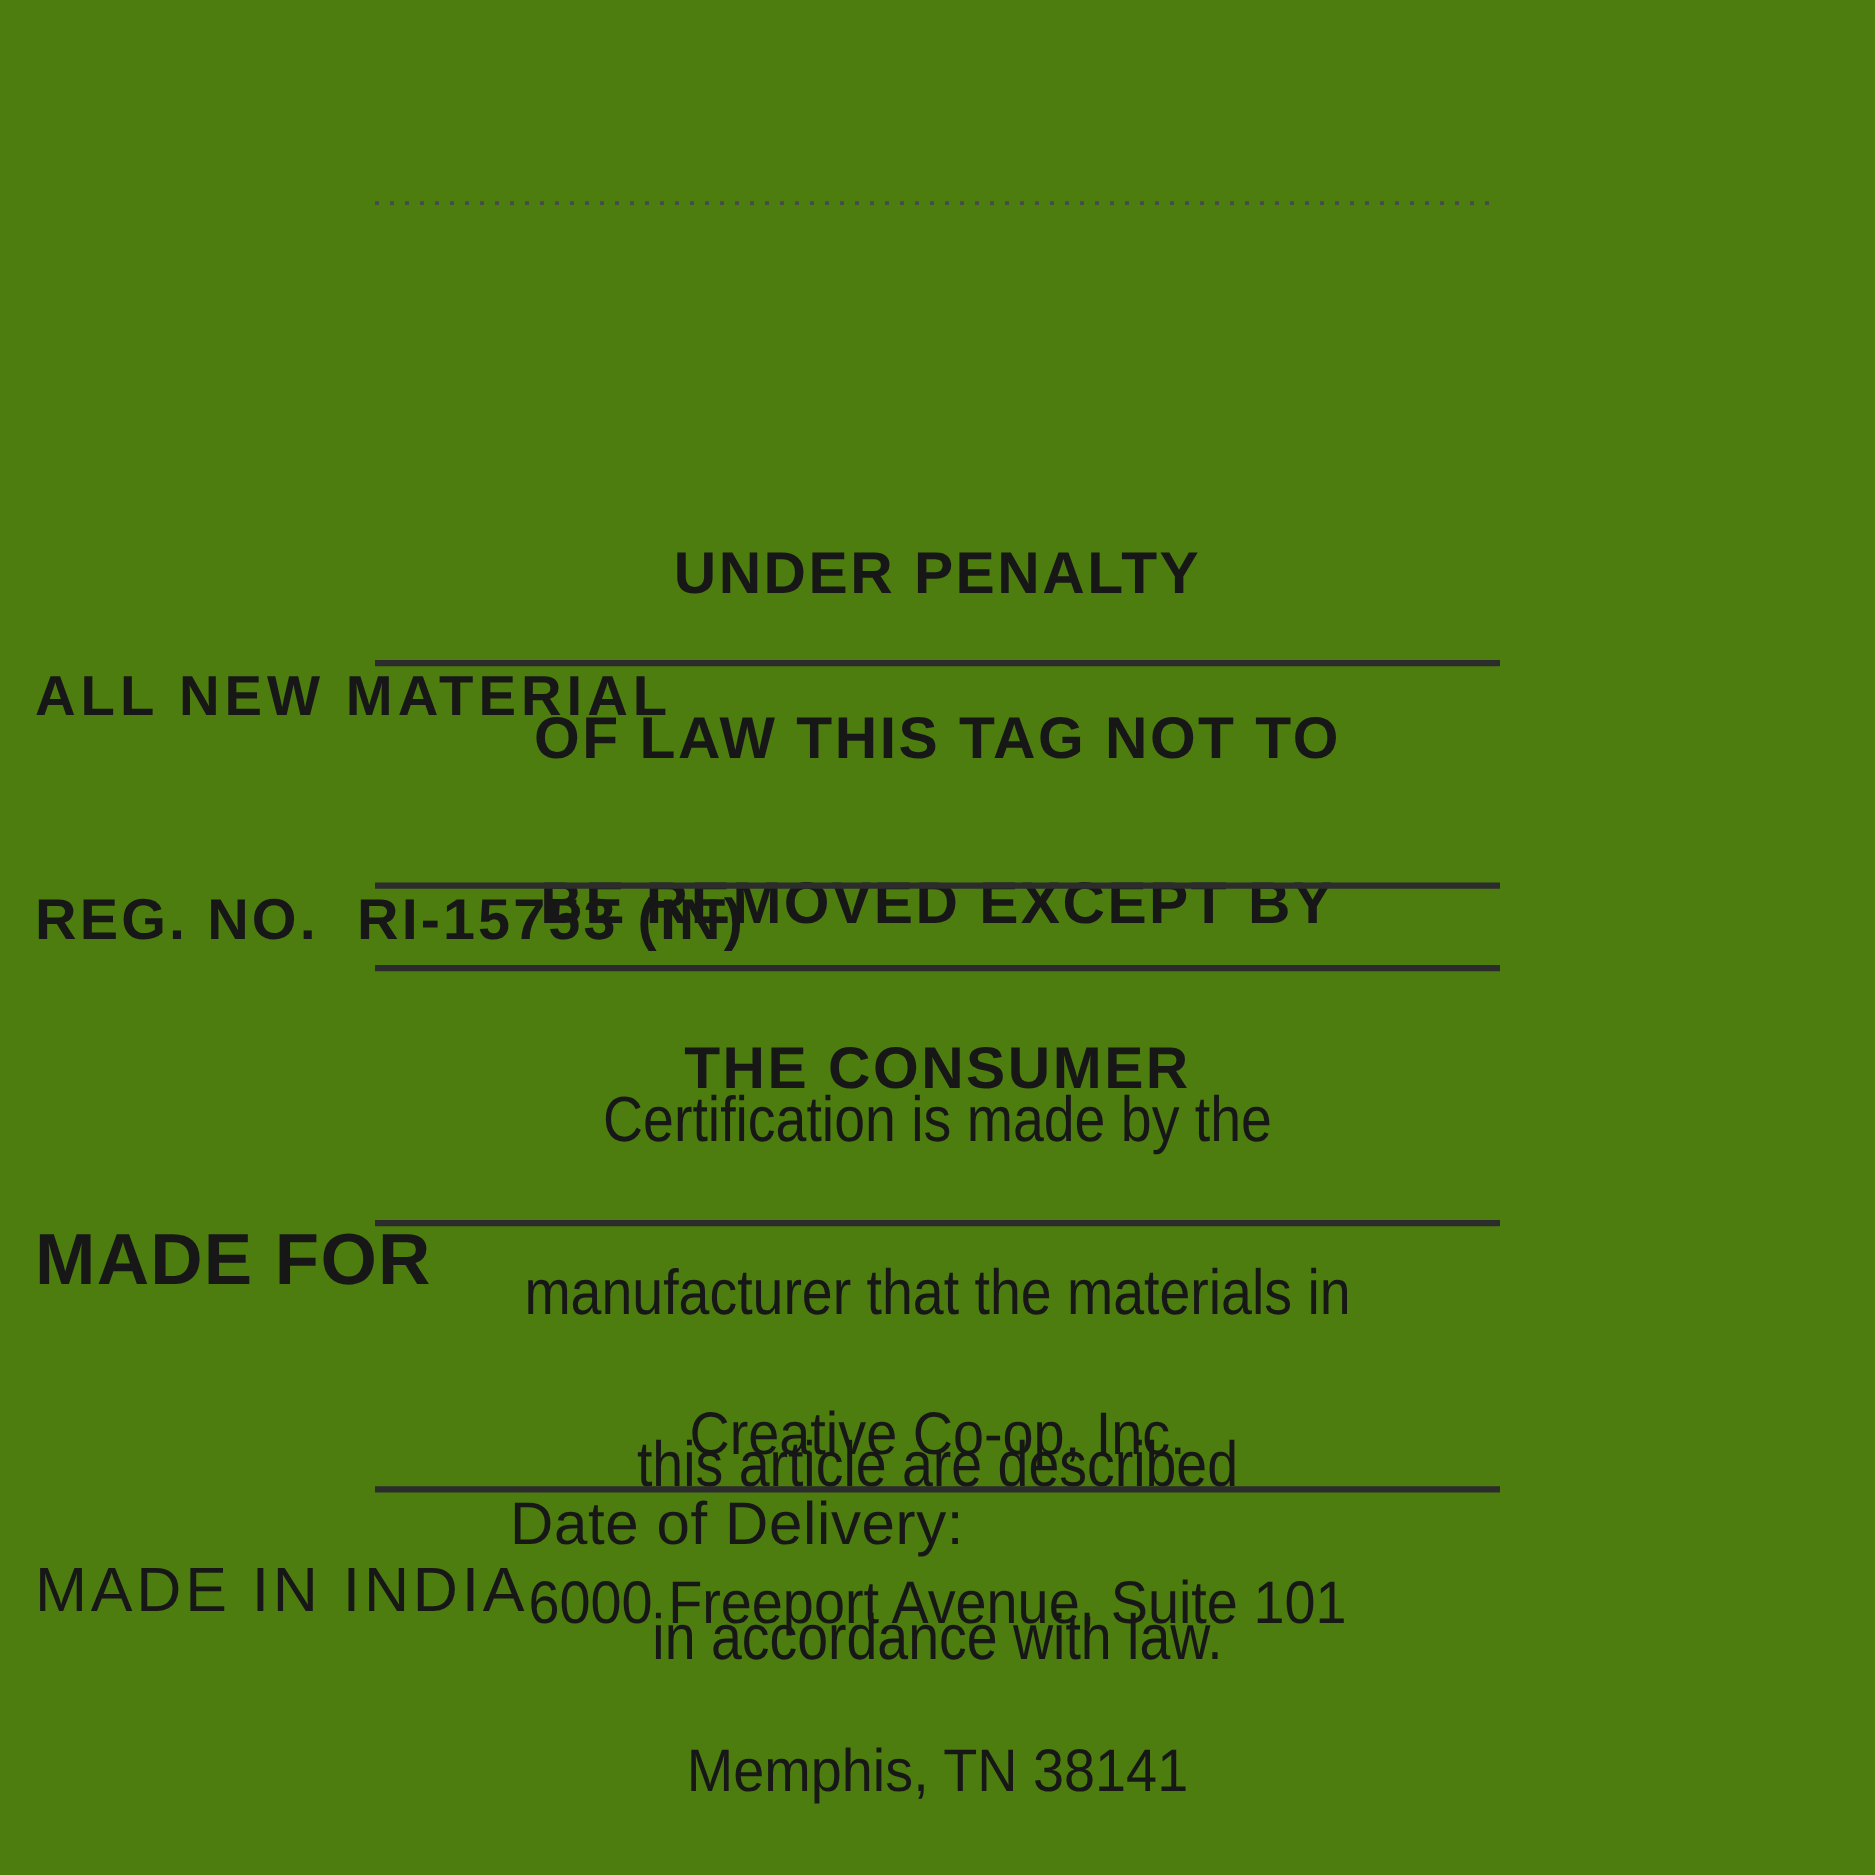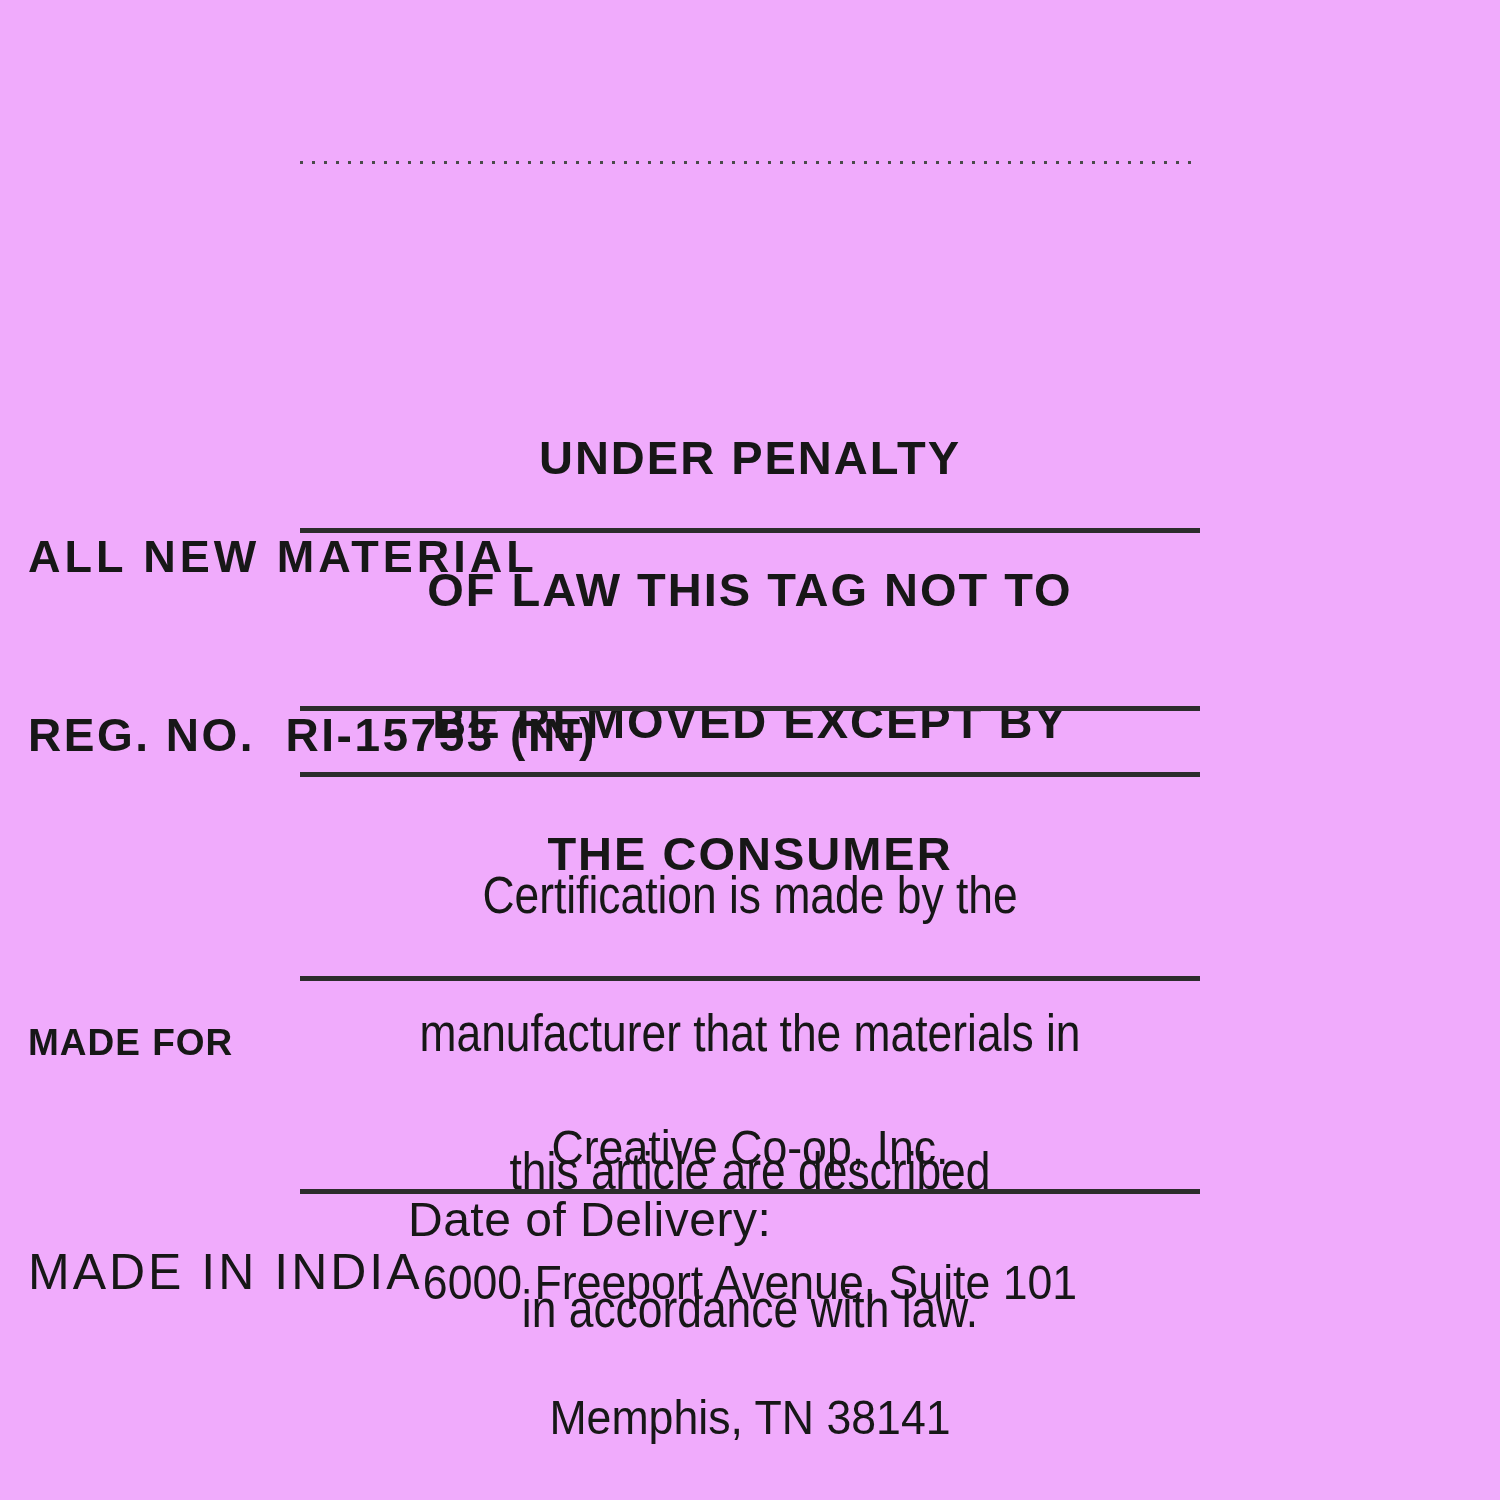--- a/index.html
+++ b/index.html
@@ -4,21 +4,21 @@
 <style>
   html, body {
     margin: 0;
     padding: 0;
     background: #ffffff;
   }
   .canvas {
     position: relative;
     width: 1500px;
     height: 1500px;
-    background: #f0abfc;
+    background: #4d7c0f;
     overflow: hidden;
     font-family: "Liberation Sans", sans-serif;
     color: #171717;
   }
   .txt {
     position: absolute;
     left: 0;
     right: 0;
     text-align: left;
     white-space: pre;
@@ -89,22 +89,22 @@
     right: 0;
     text-align: center;
     font-size: 51px;
     line-height: 46px;
     white-space: pre;
     transform: scaleX(0.87);
     transform-origin: 50% 0;
   }
   .rule-4 { top: 976px; }
   .made-for-heading {
-    top: 1021px;
-    font-size: 37px;
+    top: 986px;
+    font-size: 58px;
     font-weight: bold;
     letter-spacing: 1px;
     line-height: 44px;
   }
   .address {
     position: absolute;
     top: 1035px;
     left: 0;
     right: 0;
     text-align: center;

